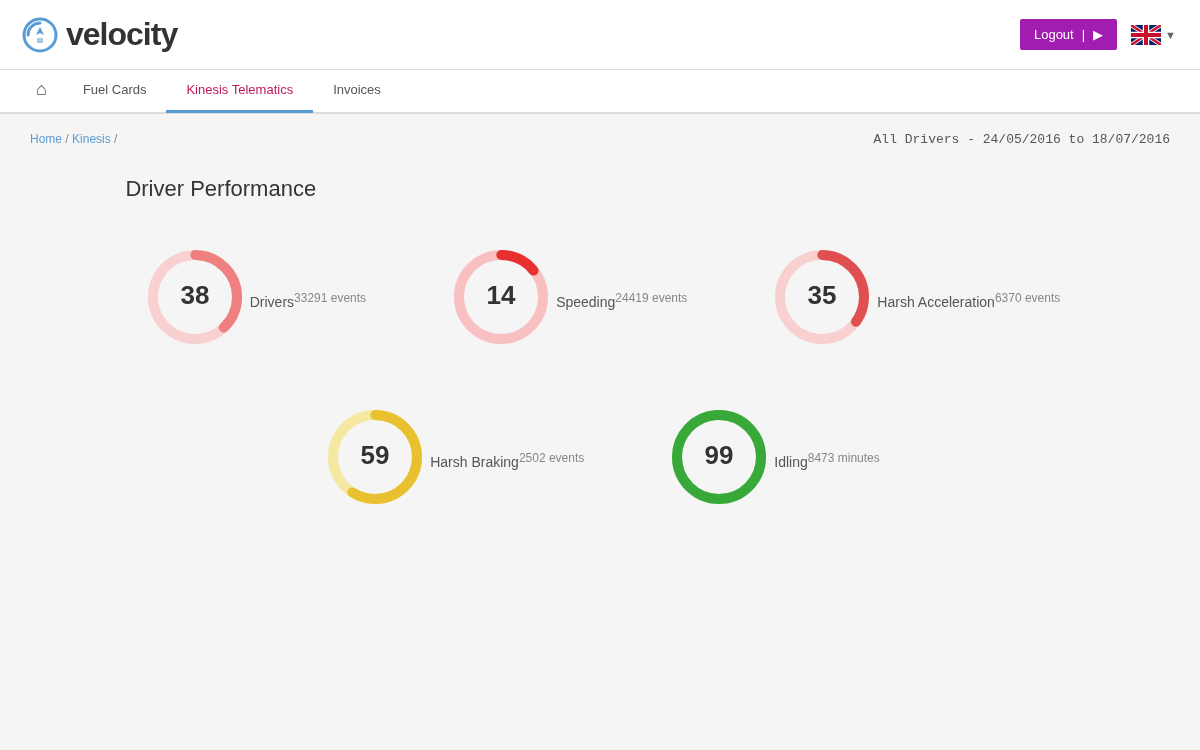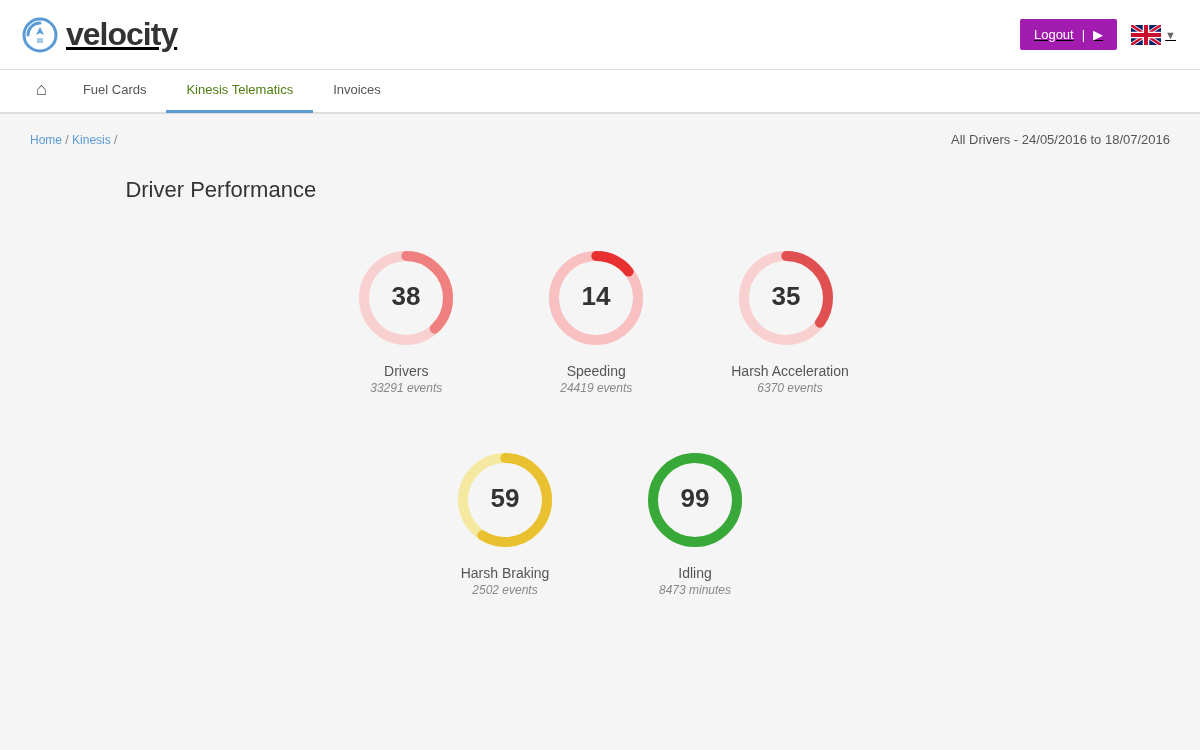--- a/index.html
+++ b/index.html
@@ -7,21 +7,20 @@
 
     
     .header {
       background: #fff;
       border-bottom: 1px solid #ddd;
       padding: 0 20px;
       display: flex;
       align-items: center;
       justify-content: space-between;
       height: 70px;
-      text-decoration: underline;
     }
     .logo-area {
       display: flex;
       align-items: center;
     }
     .logo-text {
       font-size: 32px;
       font-weight: bold;
       color: #333;
       letter-spacing: -1px;
@@ -71,21 +70,21 @@
       display: flex;
       align-items: center;
       font-size: 13px;
       color: #555;
       cursor: pointer;
       border-bottom: 3px solid transparent;
       text-decoration: none;
       white-space: nowrap;
     }
     .nav-item.active {
-      color: #4d7c0f;
+      color: #be185d;
       border-bottom: 3px solid #5b9bd5;
       font-weight: 500;
     }
     .nav-home {
       padding: 0 16px;
       font-size: 18px;
     }
 
     
     .breadcrumb-area {
@@ -107,53 +106,54 @@
       margin-left: 8px;
       margin-top: 44px;
     }
     .breadcrumb-left {
       display: flex;
       align-items: flex-start;
     }
     .date-range {
       font-size: 13px;
       color: #555;
+      font-family: Liberation Mono, monospace;
     }
 
     
     .main-content {
       background: #f5f5f5;
       padding: 30px 20px 40px;
       min-height: 560px;
     }
 
     
     .gauges-row {
       display: flex;
       justify-content: center;
       gap: 80px;
       margin-bottom: 50px;
     }
     .gauge-item {
       display: flex;
-      flex-direction: column;
+      flex-direction: row;
+      align-items: center;
       cursor: pointer;
     }
     .gauge-label {
       font-size: 14px;
       color: #555;
       margin-top: 10px;
       text-align: center;
     }
     .gauge-sublabel {
       font-size: 12px;
       color: #888;
       text-align: center;
       margin-top: 2px;
-      font-style: italic;
     }
 
     
     .gauge-svg {
       width: 110px;
       height: 110px;
     }
     .gauge-number {
       font-size: 26px;
       font-weight: bold;

